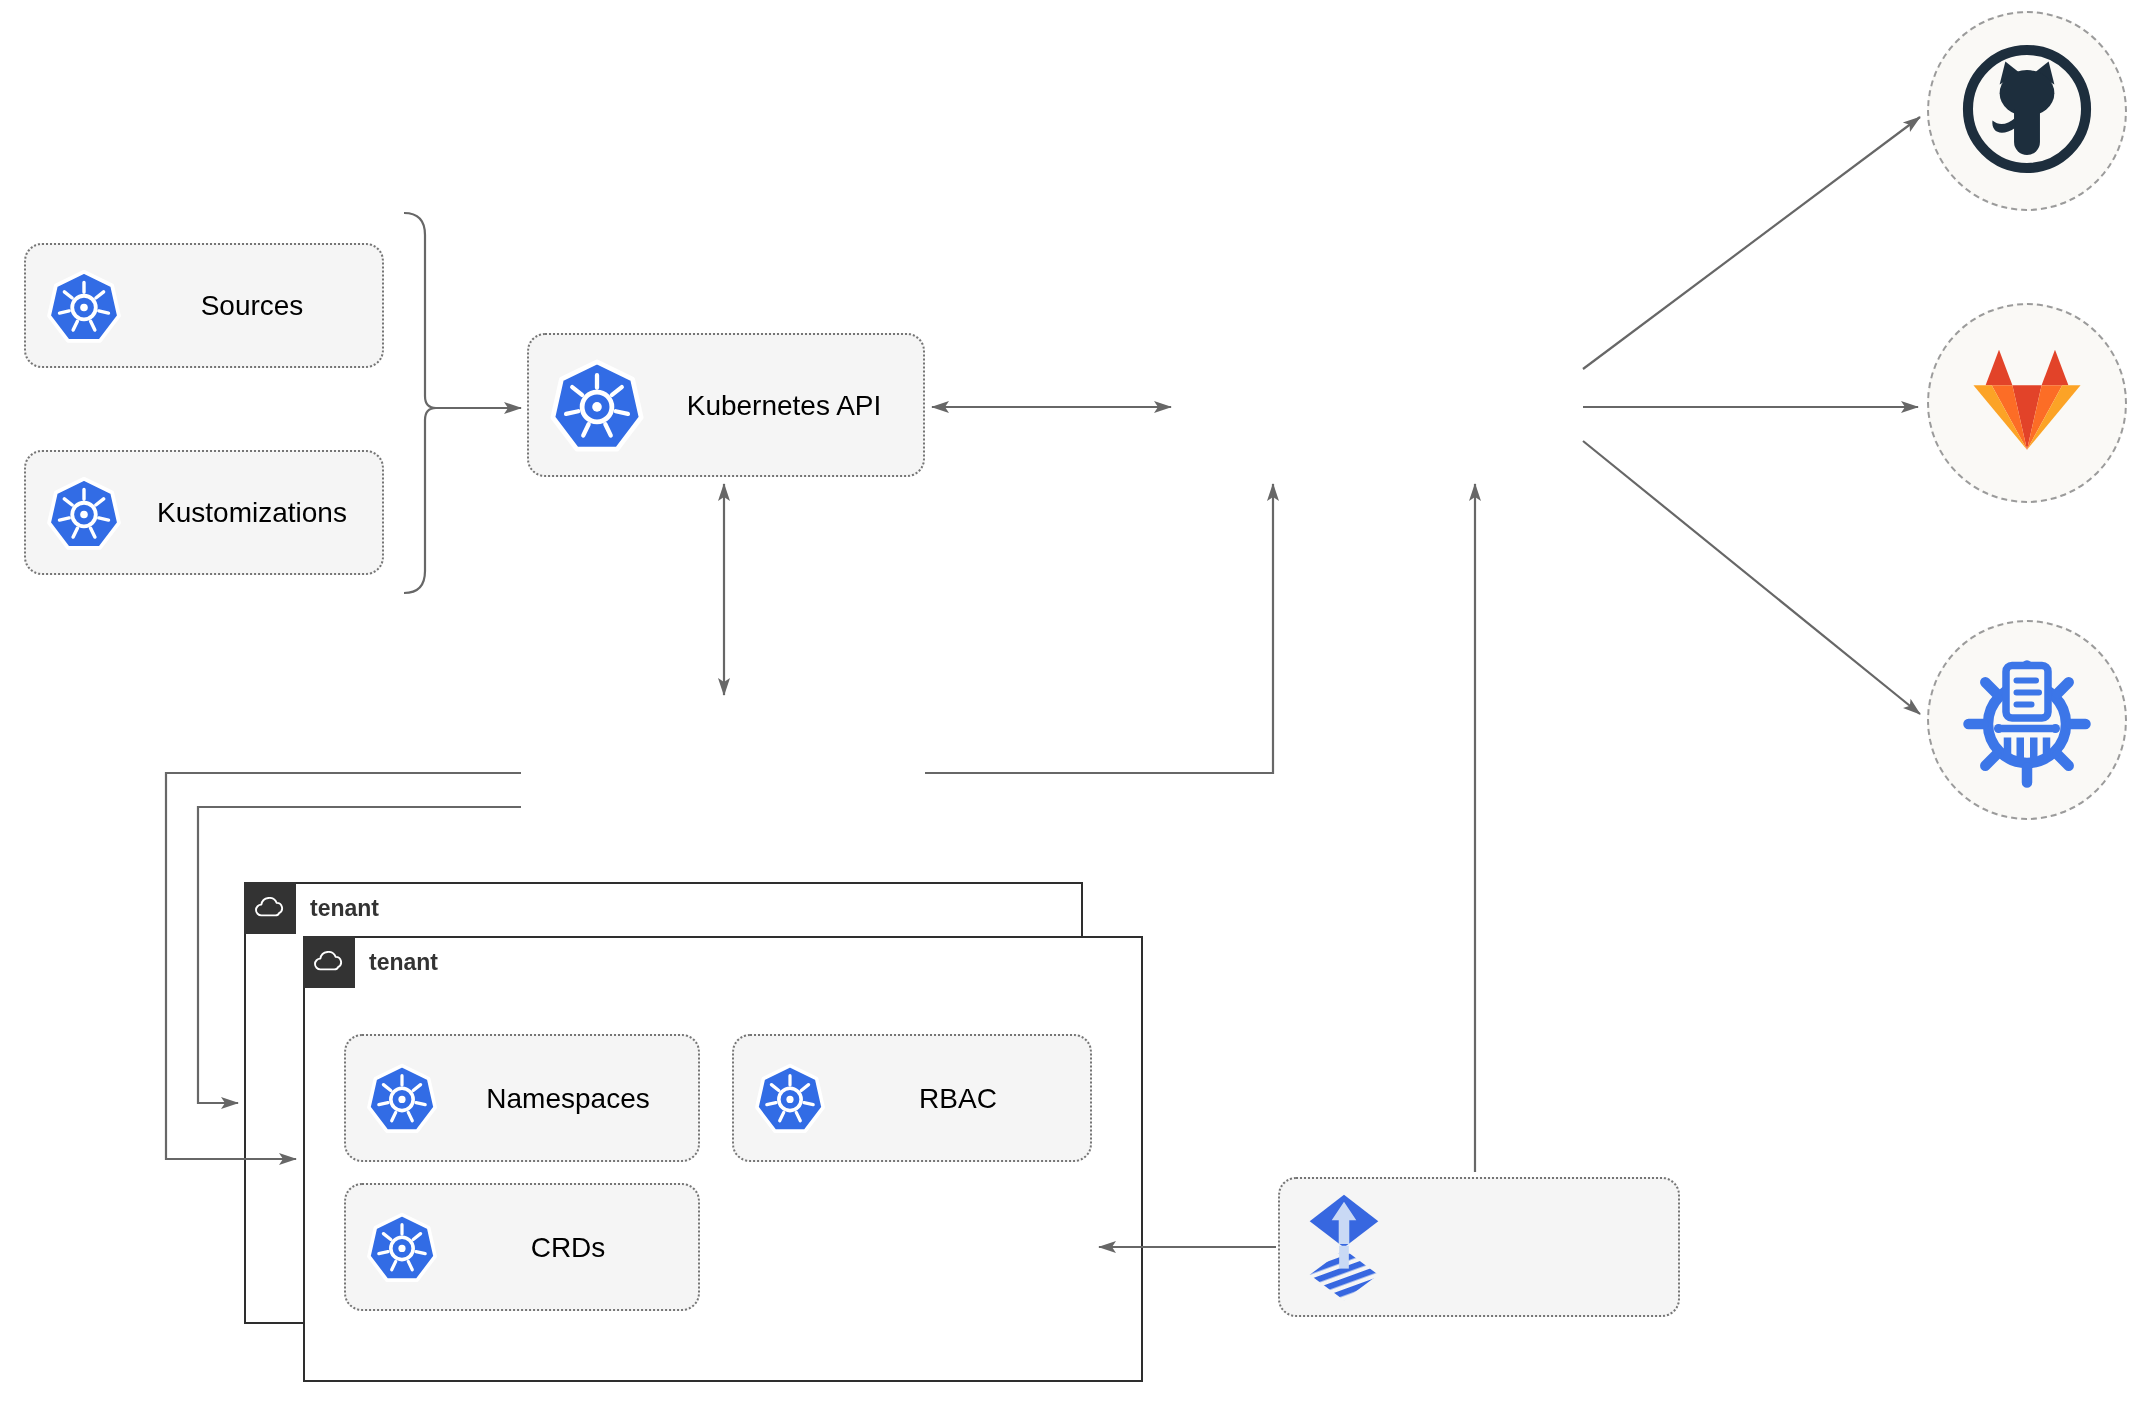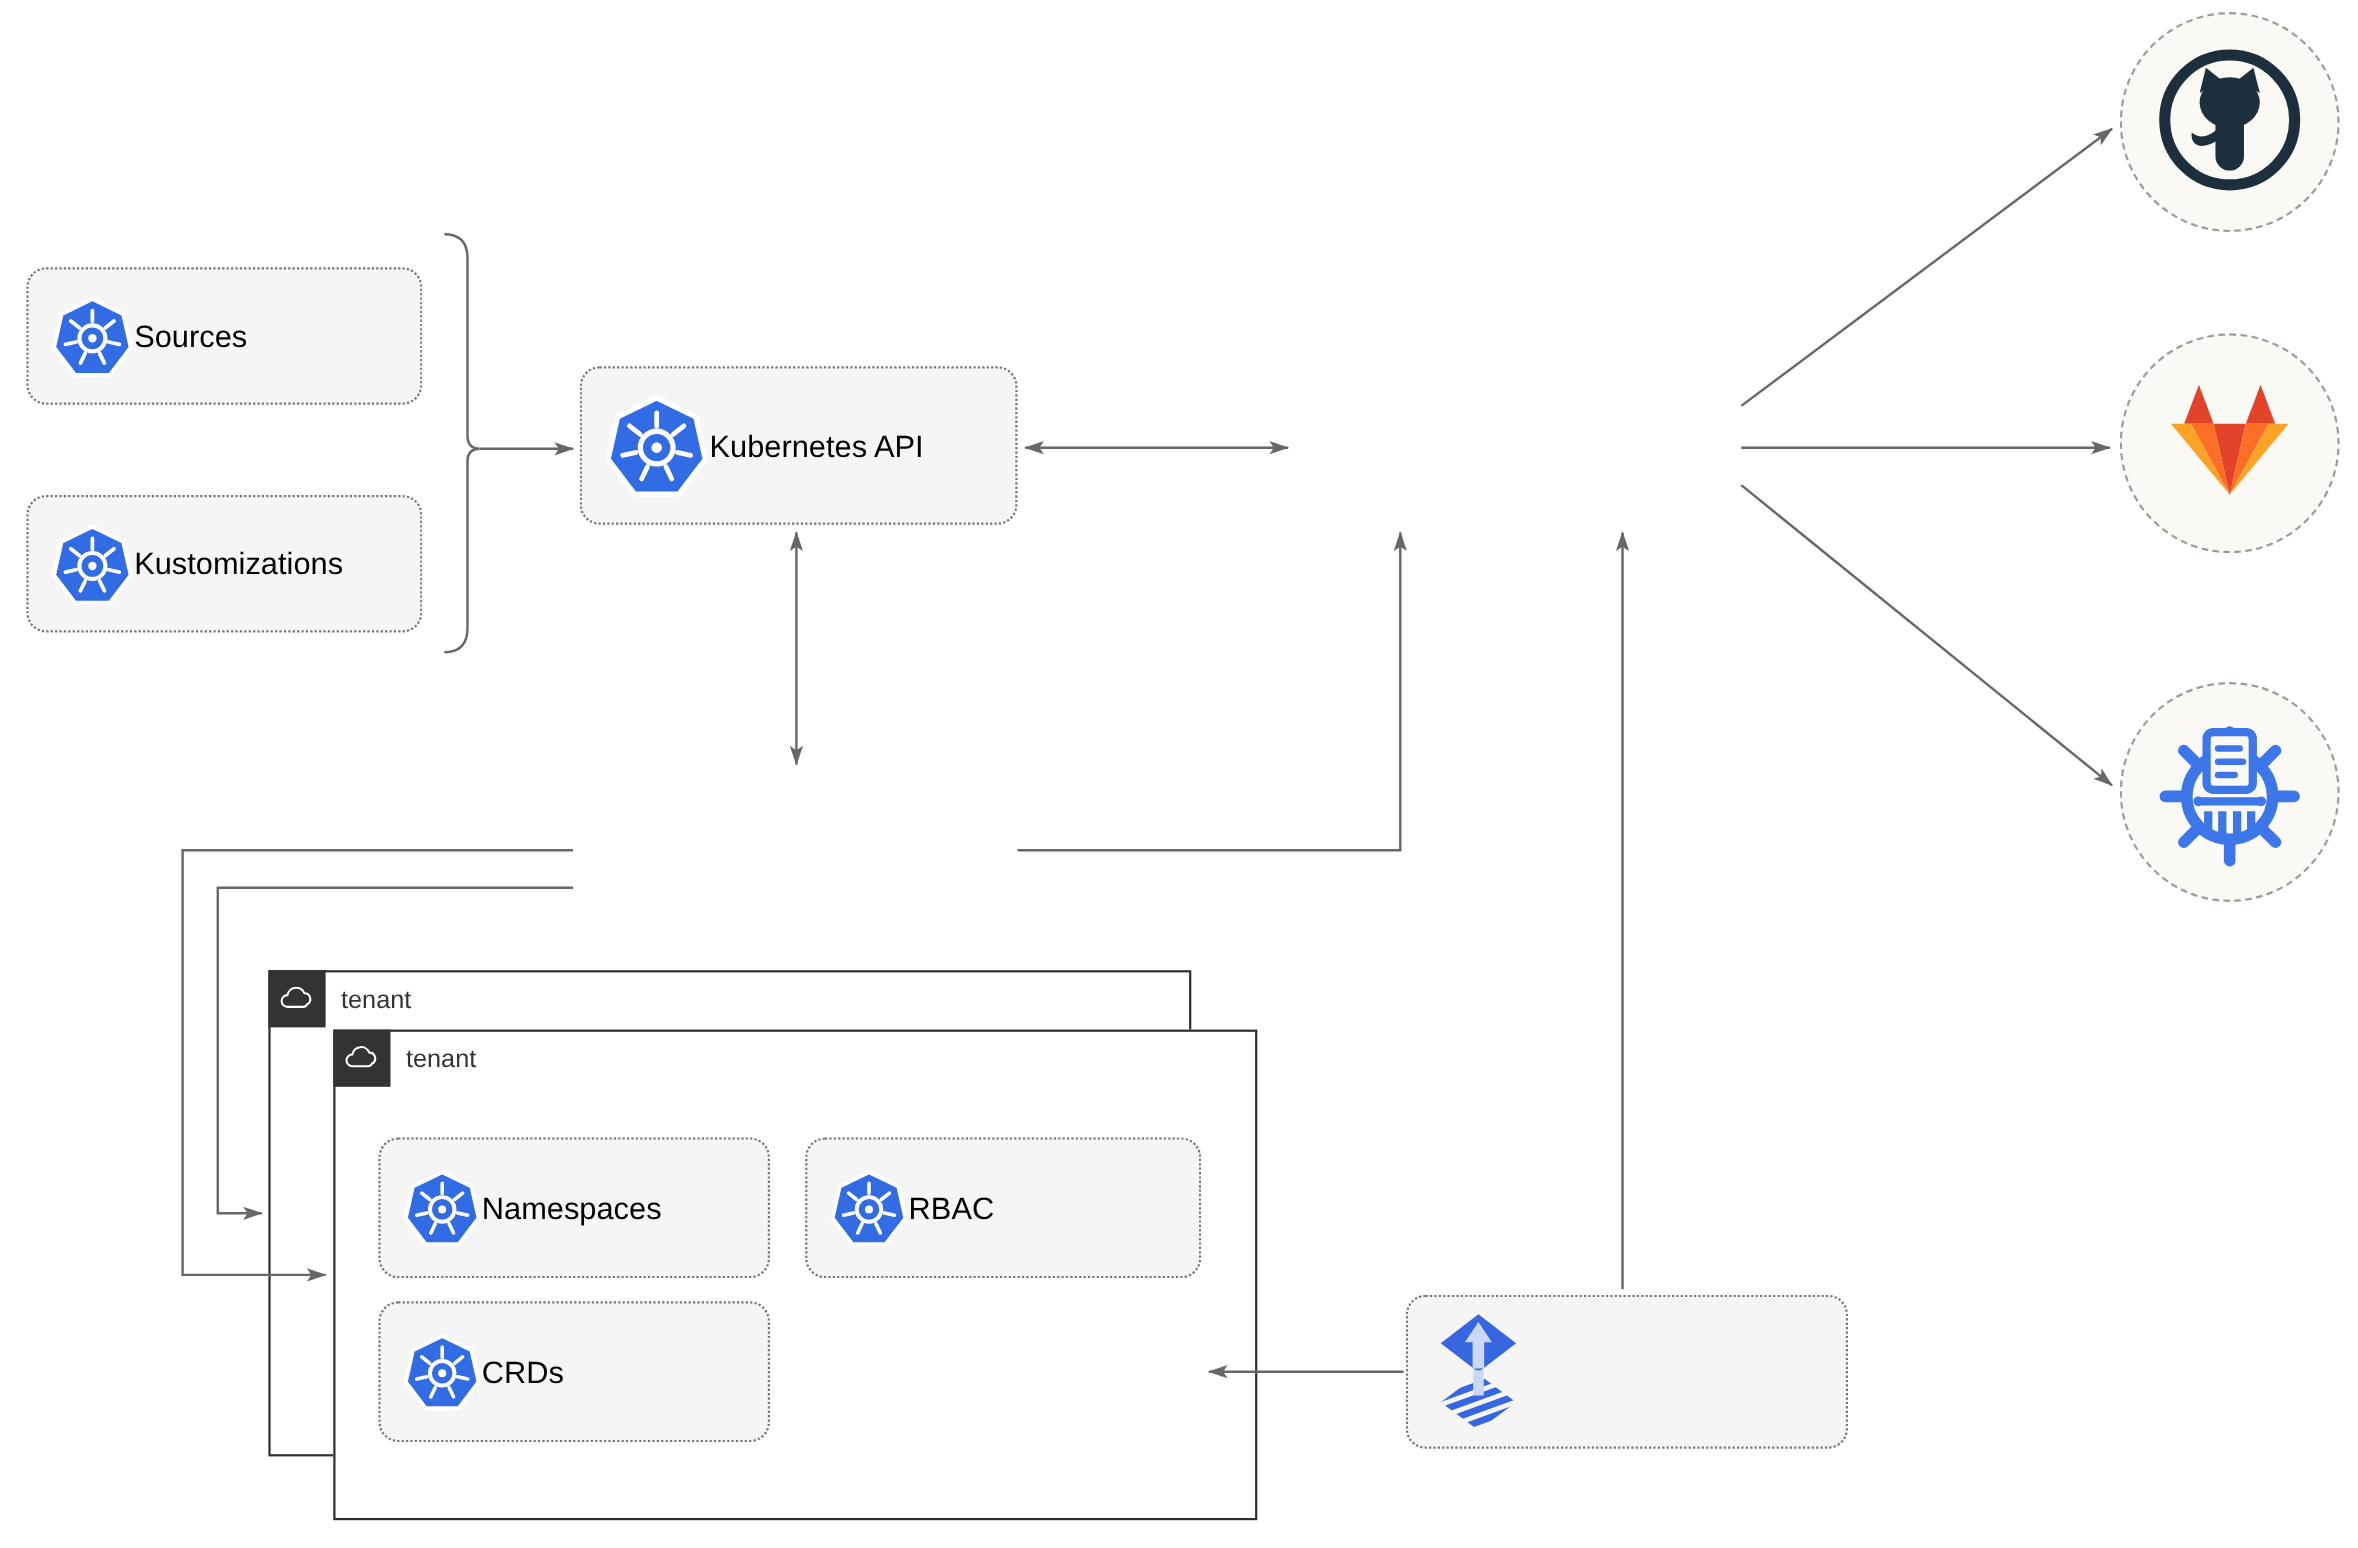--- a/index.html
+++ b/index.html
@@ -14,37 +14,37 @@
     position:relative; width:2144px; height:1407px; background:#fff; overflow:hidden;
     font-family:"Liberation Sans", sans-serif;
   }
   .node{
     position:absolute; background:var(--node-bg);
     border:2px dotted var(--node-border); border-radius:18px;
     display:flex; align-items:center; box-sizing:border-box;
   }
   .nicon{flex:0 0 auto; margin-left:20px; display:flex; align-items:center;}
   .nlabel{
-    flex:1 1 auto; display:flex; align-items:center; justify-content:flex-start;
+    flex:1 1 auto; display:flex; align-items:center; justify-content:center;
     font-size:28px; color:#000; text-align:center; line-height:1.25;
   }
   .nlabel span{display:inline-block;}
   .wrap140 span{max-width:145px;}
   .wrap150 span{max-width:155px;}
   .tenant{
     position:absolute; background:#fff; border:2px solid var(--tenant-border);
     box-sizing:border-box;
   }
   .tenant-chip{
     position:absolute; left:-2px; top:-2px; width:52px; height:52px;
     background:var(--tenant-chip); display:flex; align-items:center; justify-content:center;
   }
   .tenant-label{
     position:absolute; left:64px; top:-2px; height:52px; display:flex; align-items:center;
-    font-size:23px; color:#333;
+    font-size:23px; color:#333;font-weight:bold;
   }
   .ext-circle{
     position:absolute; width:200px; height:200px; border-radius:50%;
     background:var(--circle-bg); border:2px dashed var(--circle-border);
     box-sizing:border-box; display:flex; align-items:center; justify-content:center;
   }
   #connectors{position:absolute; left:0; top:0; z-index:10; pointer-events:none;}
   .item-label span{max-width:260px;}
 </style>
 </head>

